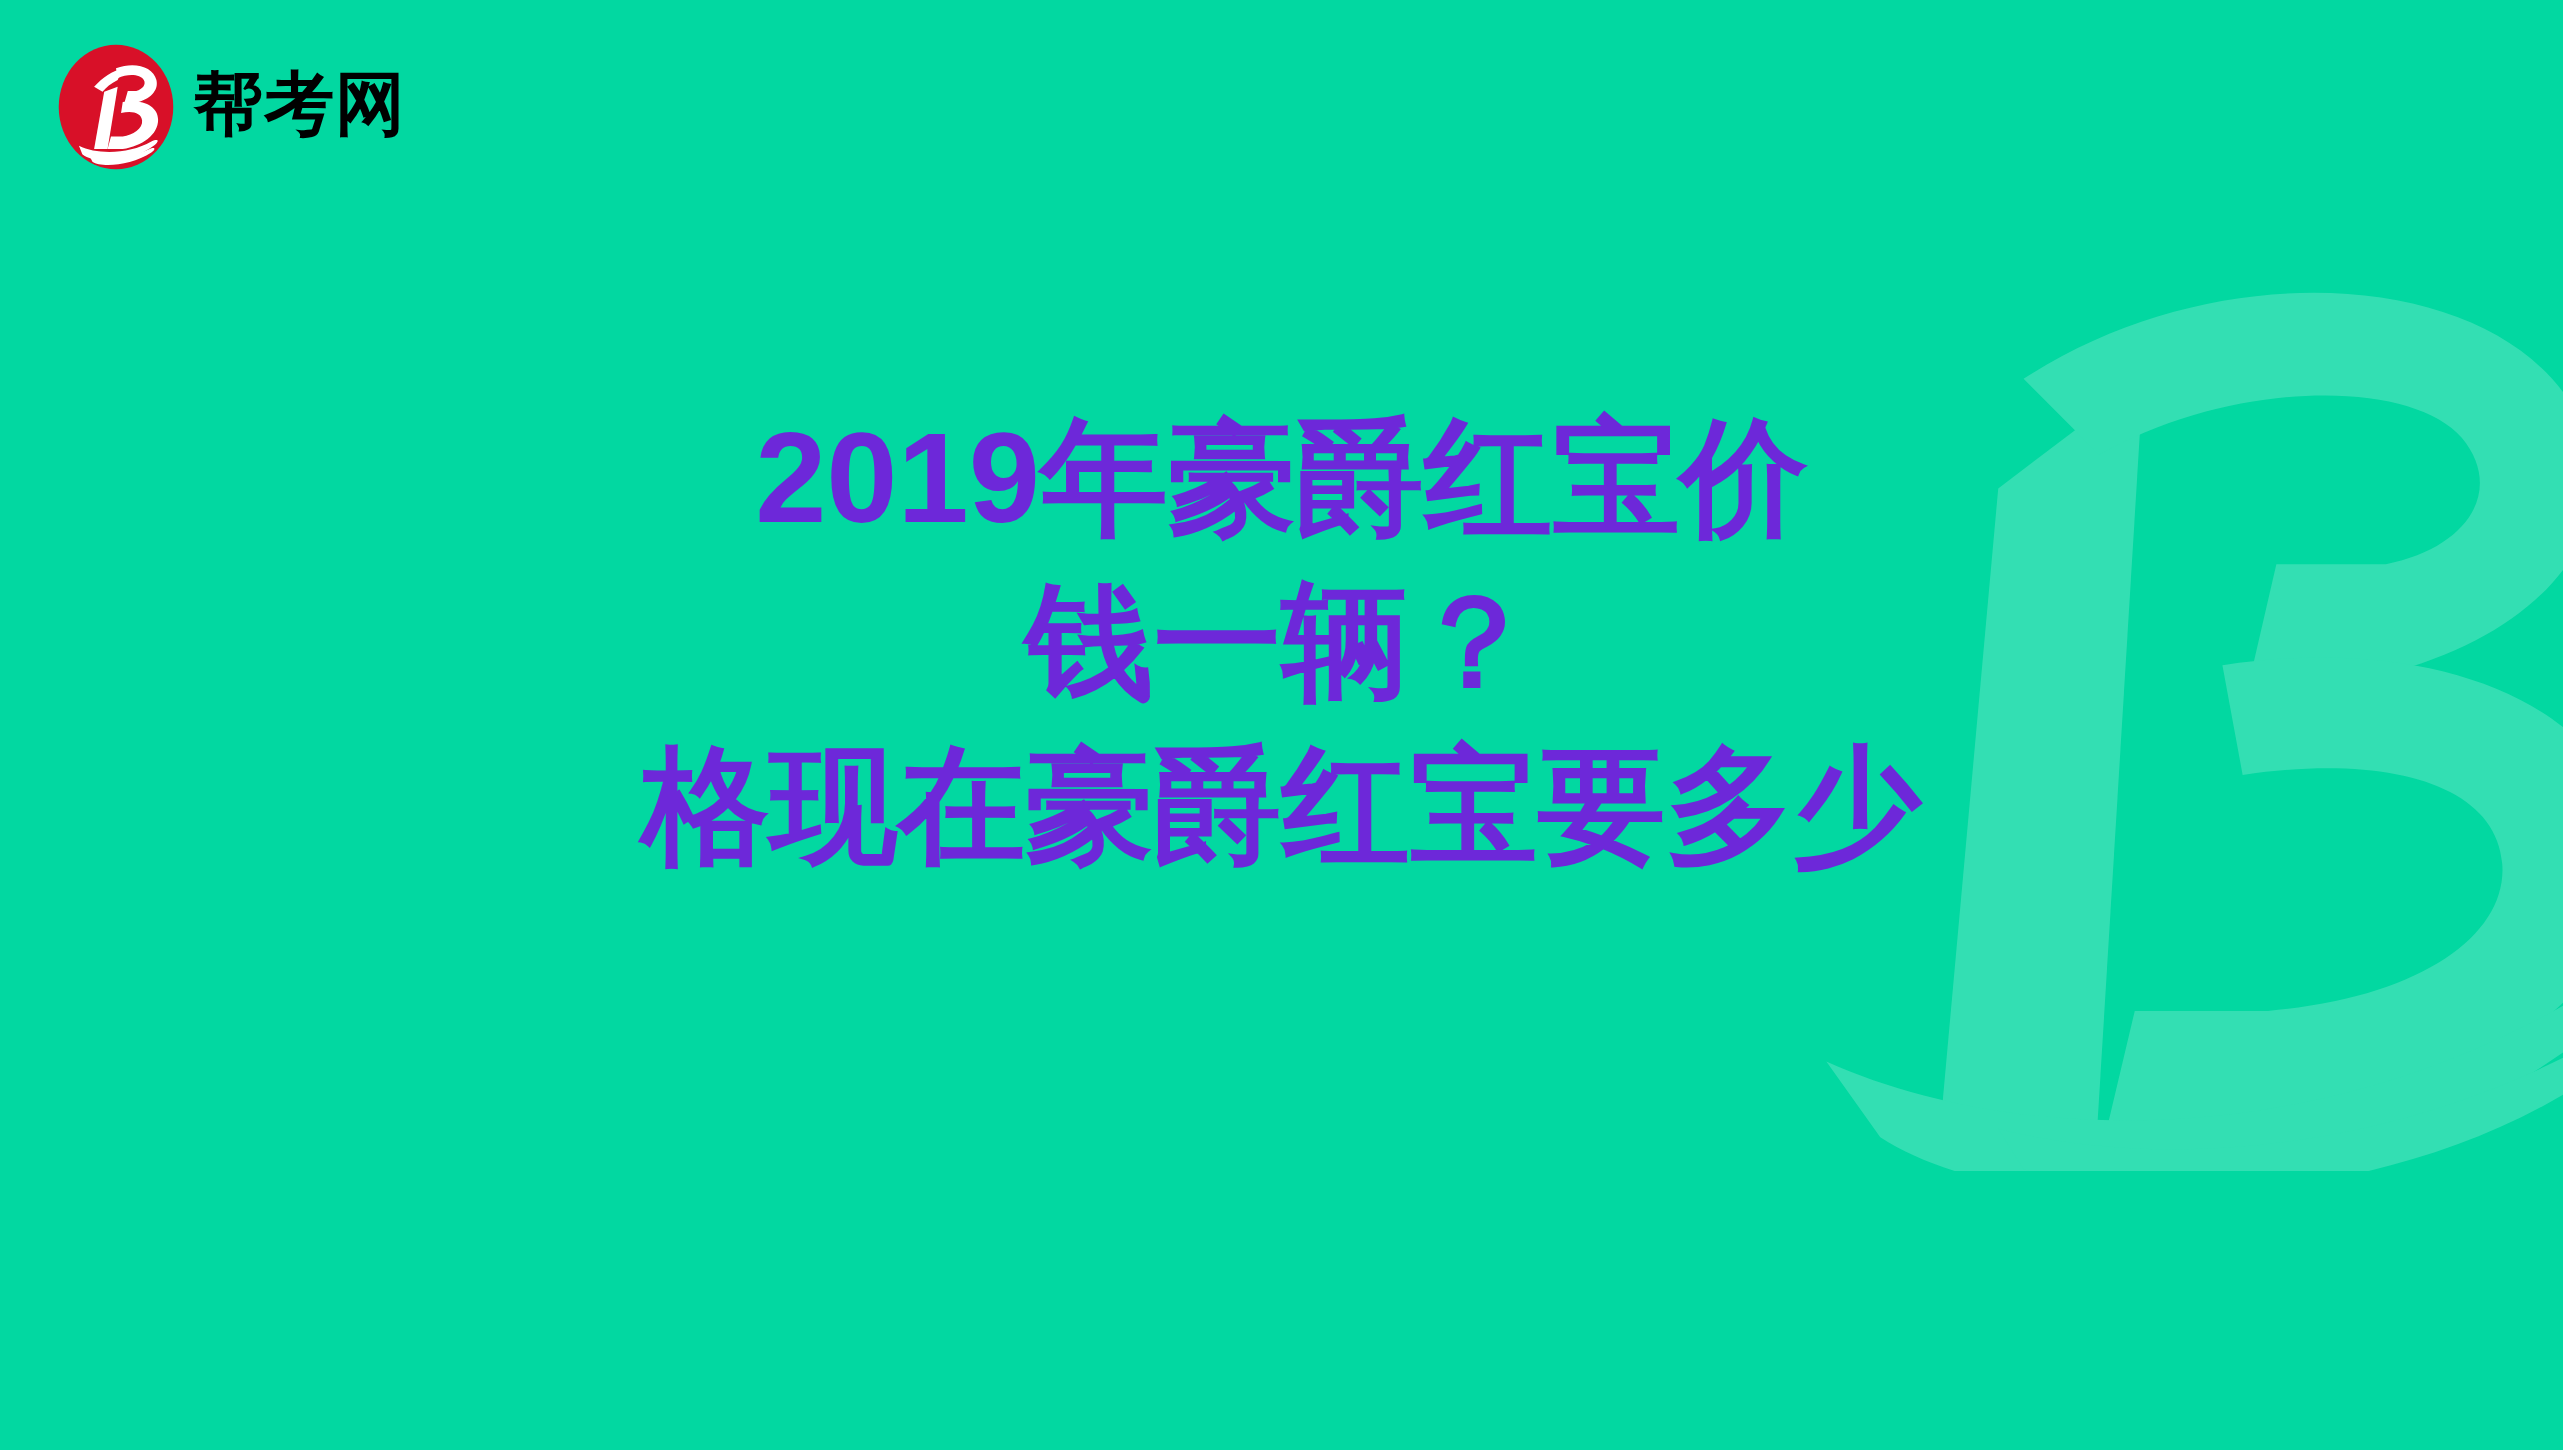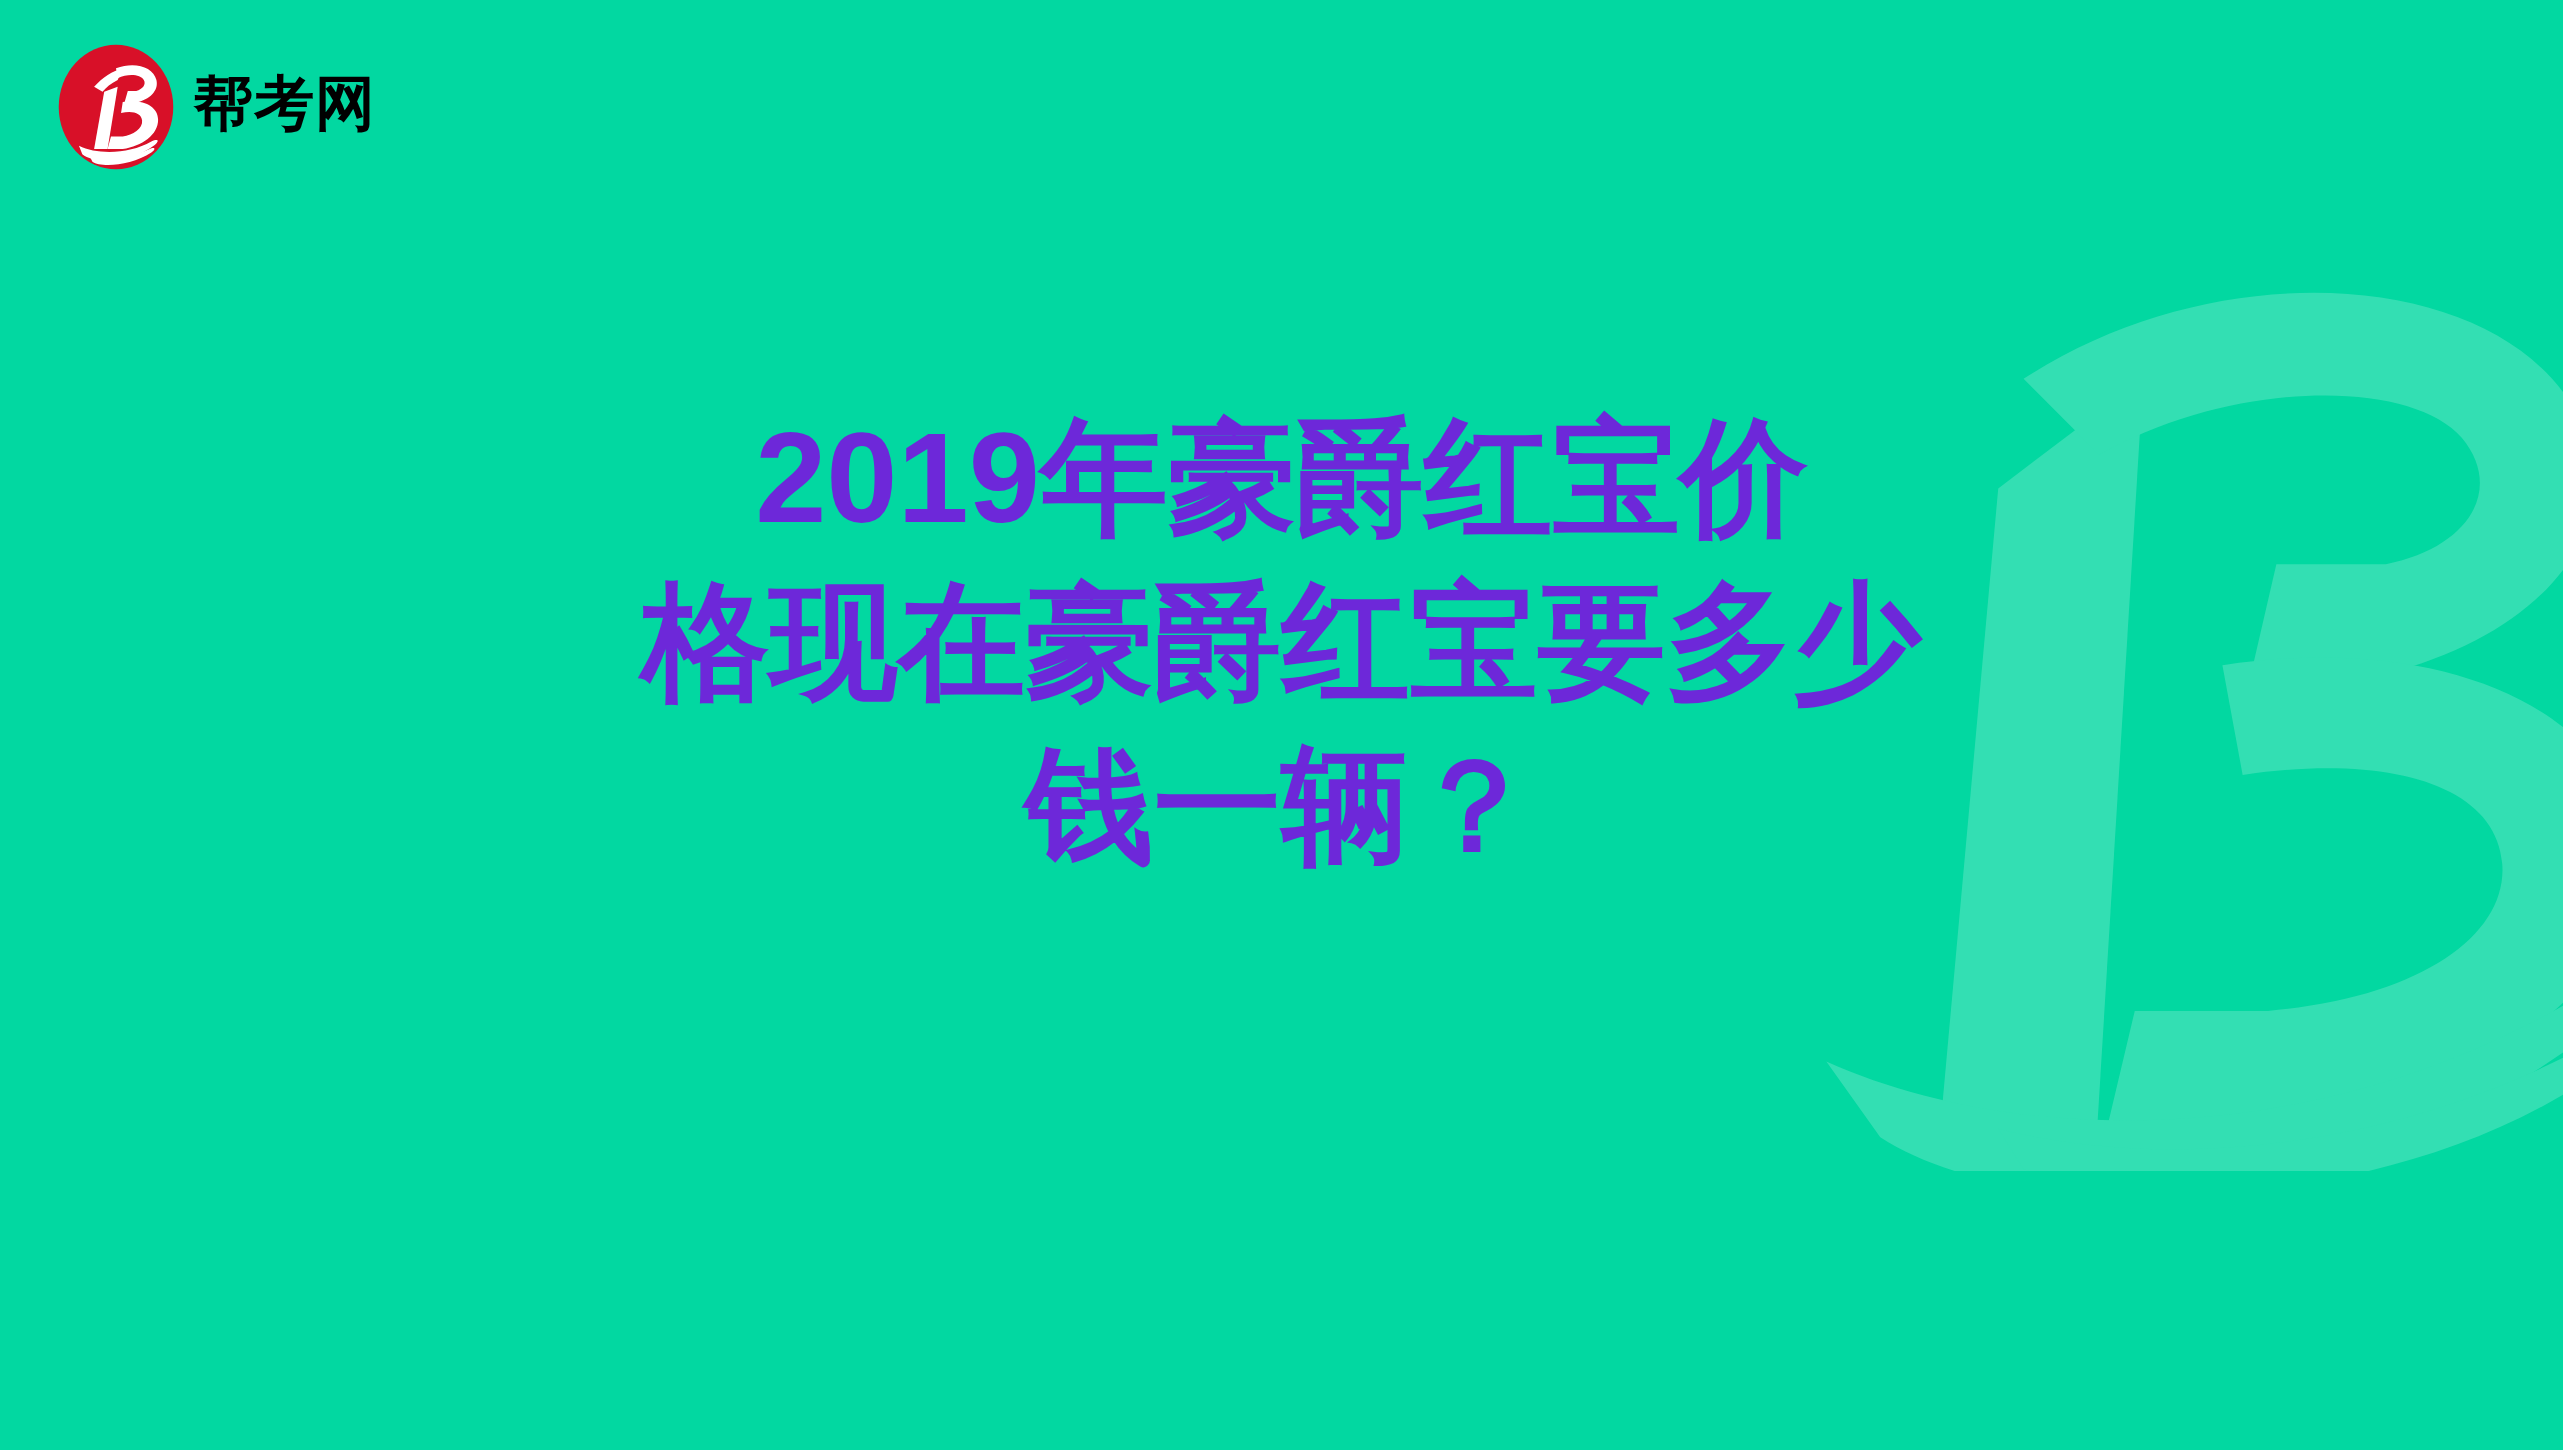--- a/index.html
+++ b/index.html
@@ -51,21 +51,21 @@
     height: 128px;
     flex: 0 0 auto;
   }
   #brand-mark svg {
     display: block;
     width: 100%;
     height: 100%;
   }
   #brand-name {
     margin-left: 18.5px;
-    font-size: 60px;
+    font-size: 70px;
     line-height: 1;
     font-weight: 700;
     color: #000000;
     letter-spacing: 0.8px;
     white-space: nowrap;
     padding-bottom: 5px;
   }
 
   
   #headline {
@@ -158,18 +158,18 @@
           <path d="M26 122 C 48 133, 86 132, 112 117 C 120 113, 122 116, 116 121 C 88 143, 44 144, 30 132 Z"></path>
           <path d="M38 133 C 58 140, 88 136, 110 126 C 116 123, 118 126, 112 130 C 88 146, 52 148, 42 141 Z"></path>
         </g>
       </svg>
     </div>
     <div id="brand-name">帮考网</div>
   </div>
 
   <div id="headline">
     <span class="headline-line">2019年豪爵红宝价</span>
+    <span class="headline-line">钱一辆？</span>
     <span class="headline-line">格现在豪爵红宝要多少</span>
-    <span class="headline-line">钱一辆？</span>
   </div>
 
 </div>
 
 
 </body></html>

